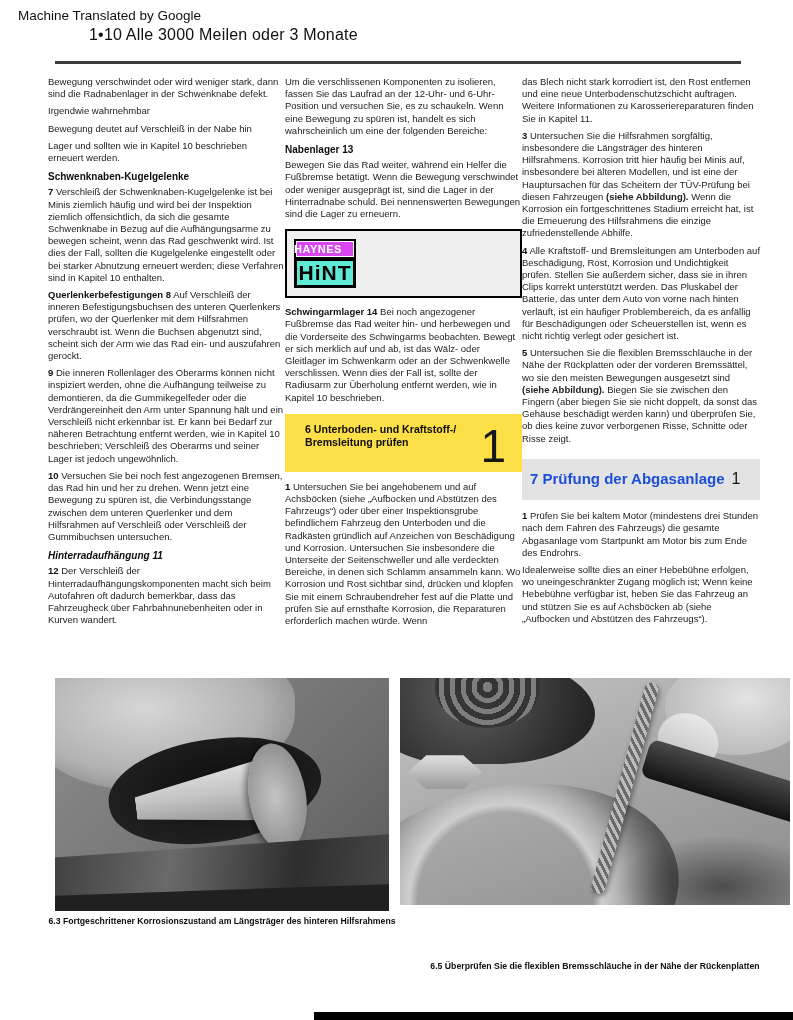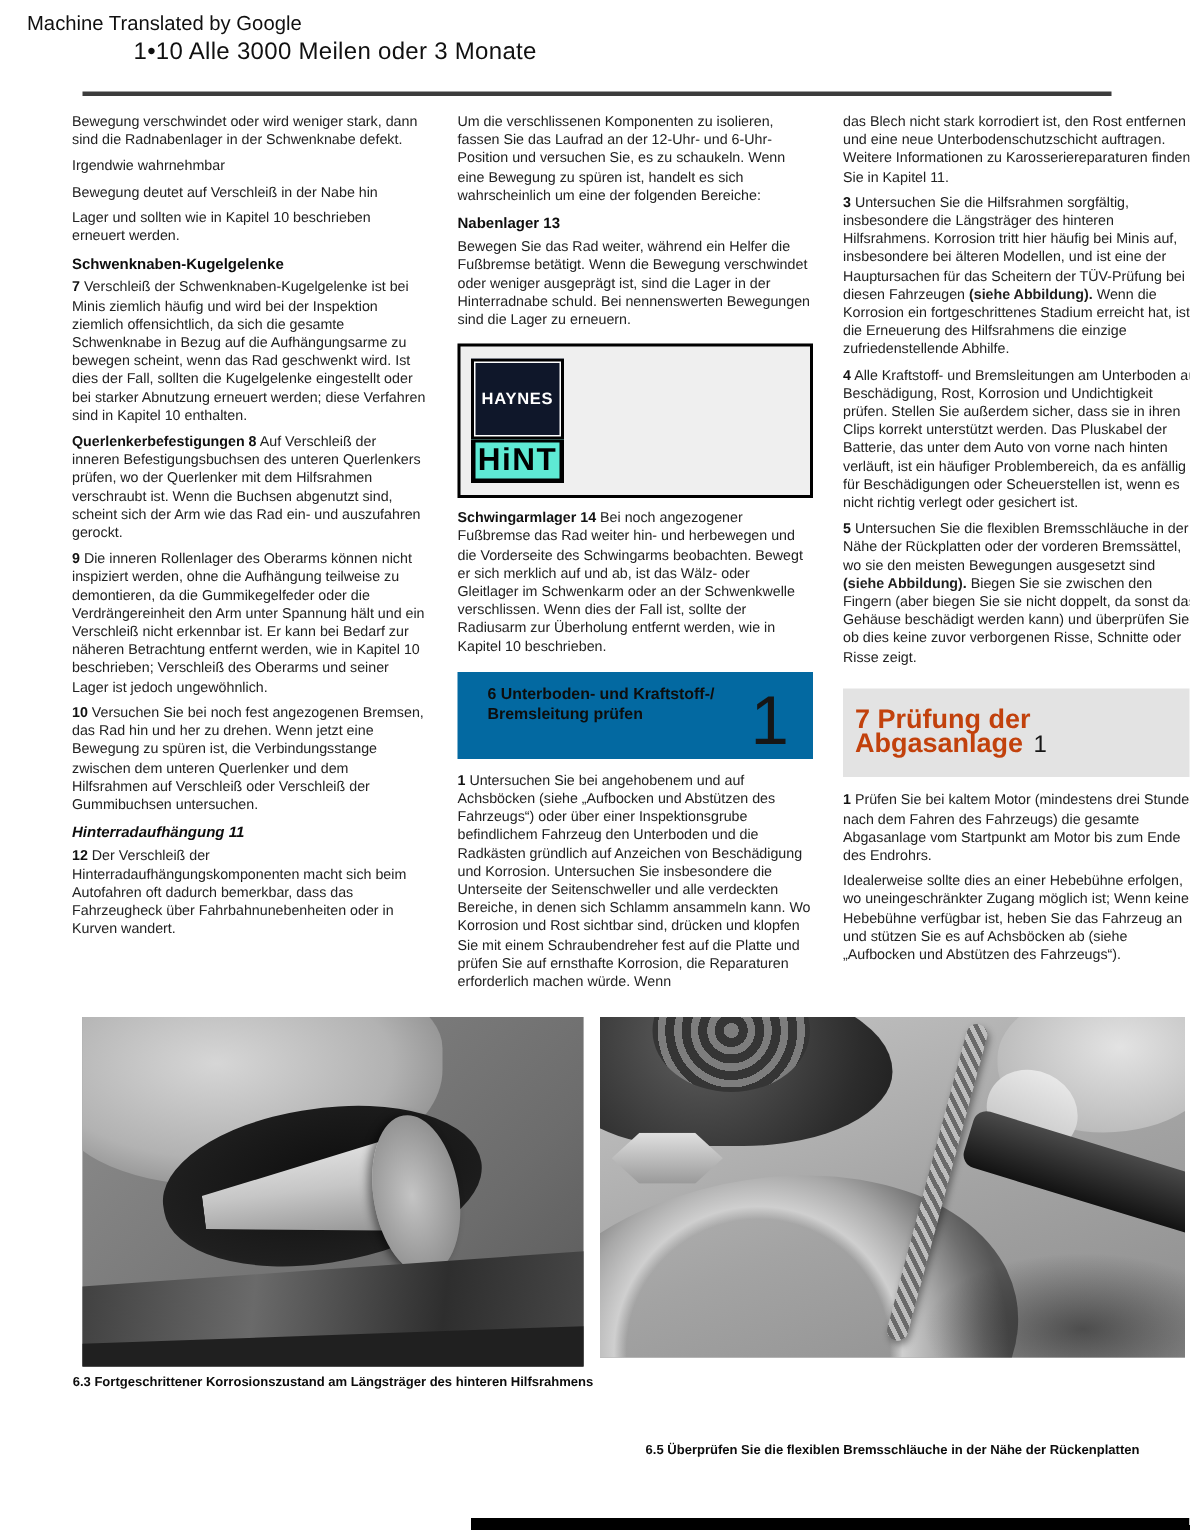--- a/index.html
+++ b/index.html
@@ -5,43 +5,43 @@
   html,body{margin:0;padding:0;}
   body{
     width:793px;height:1020px;position:relative;background:#ffffff;
     font-family:"Liberation Sans", sans-serif;color:#1e1e1e;
     -webkit-font-smoothing:antialiased;
   }
   .watermark{position:absolute;top:8px;left:18px;font-size:13.5px;color:#101010;}
   .page-title{position:absolute;top:26px;left:55px;font-size:16px;font-weight:400;color:#101010;letter-spacing:.2px;margin-left:34px;}
   .title-rule{position:absolute;top:61px;left:55px;width:686px;height:3px;background:#3c3c3c;}
 
-  .cols{position:absolute;top:76px;left:48px;width:724px;display:grid;grid-template-columns:237px 237px 238px;column-gap:20px;}
+  .cols{position:absolute;top:76px;left:48px;width:724px;display:grid;grid-template-columns:237px 237px 238px;column-gap:0;}
   .col{font-size:9.5px;line-height:12.2px;color:#222;}
   .col p{margin:0 0 5px 0;}
   .num{font-weight:bold;color:#111;}
   .head{font-weight:bold;font-size:10px;color:#0e0e0e;margin:7px 0 3px 0;}
   .head-italic{font-style:italic;}
   .lead-bold{font-weight:bold;color:#111;}
 
   
   .hint-box{margin:9px 0 8px 0;border:2px solid #000;background:#efefef;padding:7px 7px 6px 7px;
     font-weight:bold;font-style:italic;font-size:9.4px;line-height:12px;color:#111;overflow:hidden;}
   .hint-logo{float:left;width:62px;margin:1px 8px 2px 0;font-style:normal;}
-  .hint-logo-top{background:#0f172a;color:#fff;text-align:center;font-weight:bold;font-size:11px;
-    padding:21px 0;box-shadow:inset 0 0 0 2px #000, inset 0 0 0 3px #fff;letter-spacing:.5px;}
+  .hint-logo-top{background:#d946ef;color:#fff;font-weight:bold;font-size:11px;
+    padding:4px 0;box-shadow:inset 0 0 0 2px #000, inset 0 0 0 3px #fff;letter-spacing:.5px;}
   .hint-logo-bottom{background:#5eead4;border:3px solid #000;border-top:2px solid #000;text-align:center;
     font-size:21px;font-weight:800;letter-spacing:1px;line-height:24px;color:#000;}
 
   
-  .sec-box{position:relative;margin:10px 0 9px 0;background:#0369a1;padding:9px 10px;min-height:58px;box-sizing:border-box;}
+  .sec-box{position:relative;margin:10px 0 9px 0;background:#fde047;padding:9px 10px;min-height:58px;box-sizing:border-box;}
   .sec6-title{font-weight:bold;font-size:10.6px;line-height:13px;width:158px;margin-left:10px;color:#0d0d0d;}
   .sec6-rating{position:absolute;right:16px;top:4px;font-size:46px;font-weight:400;color:#161616;line-height:56px;}
   .sec7-box{margin:14px 0 10px 0;background:#e3e3e3;padding:14px 8px 13px 8px;}
-  .sec7-title{font-size:18px;font-weight:bold;color:#c2410c;display:inline;}
+  .sec7-title{font-size:15px;font-weight:bold;color:#1d4ed8;display:inline;}
   .sec7-rating{font-size:16px;font-weight:400;color:#161616;margin-left:7px;}
 
   
   .photo{position:absolute;overflow:hidden;background:#7d7d7d;}
   .photo1{left:55px;top:678px;width:334px;height:233px;}
   .photo2{left:400px;top:678px;width:390px;height:227px;}
   .photo div{position:absolute;}
   
   .p1-base{inset:0;background:linear-gradient(135deg,#8e8e8e,#6c6c6c 70%,#585858);}
   .p1-panel{left:-6%;top:-12%;width:78%;height:60%;border-radius:45% 35% 55% 40%;

